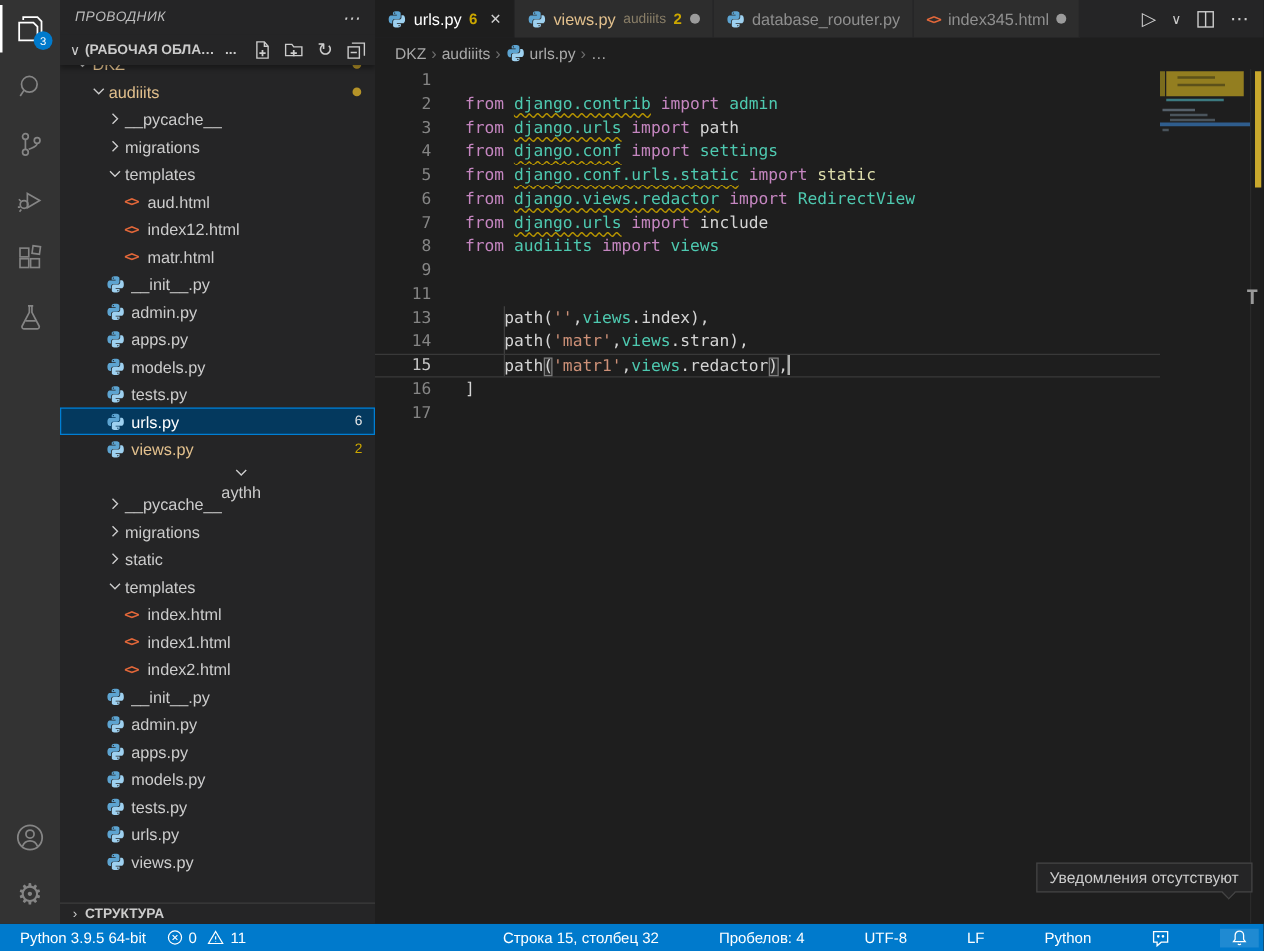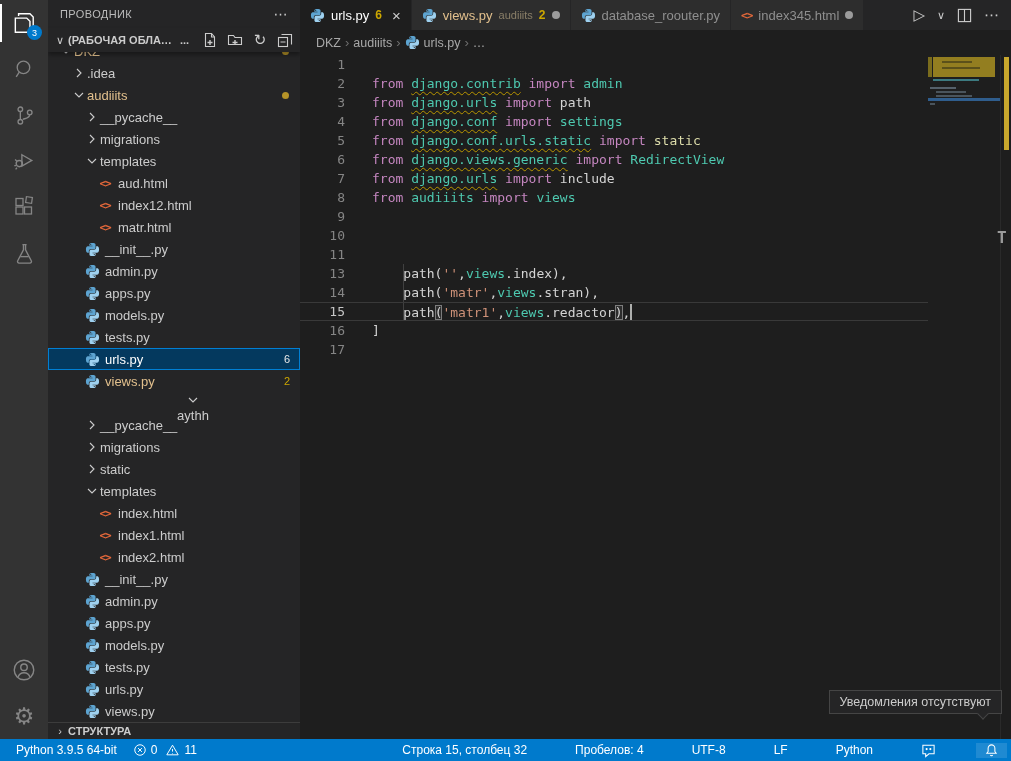--- a/index.html
+++ b/index.html
@@ -16,21 +16,21 @@
   .act-item.active::before { content:""; position:absolute; left:0; top:4px; bottom:4px; width:2px; background:#ffffff; }
   .act-item svg { stroke:currentColor; fill:none; stroke-width:1.3; }
   .act-badge { position:absolute; right:6px; bottom:6px; background:#007acc; color:#fff; font-size:9px;
     min-width:15px; height:15px; border-radius:8px; display:flex; align-items:center; justify-content:center; }
   .act-spacer { flex:1; }
   .gear-glyph { font-size:23px; font-family:"DejaVu Sans", sans-serif; }
 
   
   .sidebar { width:252px; background:#252526; position:relative; overflow:hidden; color:#cccccc; }
   .sb-title { height:28px; display:flex; align-items:center; padding:0 12px; font-size:11px; color:#bbbbbb;
-    letter-spacing:.4px; position:relative; z-index:3; background:#252526; }
+    letter-spacing:.4px; position:relative; z-index:3; background:#252526;font-style:italic; }
   .sb-title .more { margin-left:auto; color:#cccccc; font-size:14px; cursor:pointer; }
   .sb-section { height:24px; display:flex; align-items:center; padding:0 6px 0 4px; font-size:11px; font-weight:bold;
     color:#cccccc; position:relative; z-index:3; background:#252526; box-shadow:0 3px 4px rgba(0,0,0,.35); }
   .sb-section .chev { width:16px; text-align:center; font-weight:normal; }
   .sb-section .lbl { white-space:nowrap; overflow:hidden; max-width:110px; text-overflow:ellipsis; }
   .sb-section .dots { font-weight:bold; margin-left:2px; }
   .sb-actions { margin-left:auto; display:flex; gap:7px; }
   .sb-actions .icon-btn { width:18px; height:18px; display:flex; align-items:center; justify-content:center;
     color:#cccccc; cursor:pointer; font-weight:normal; }
   .sb-actions svg { stroke:#cccccc; fill:none; stroke-width:1.1; }
@@ -200,28 +200,20 @@
               <svg width="16" height="16" viewBox="0 0 16 16">
                 <path d="M4 6l4 4 4-4" stroke="#cccccc" fill="none" stroke-width="1.1"></path>
               </svg>
             </span>
             <span class="tlabel mod">DKZ</span>
             <span class="rdot"></span>
           </div>
           <div class="trow" style="padding-left: 23px;">
             <span class="chev">
               <svg width="16" height="16" viewBox="0 0 16 16">
-                <path d="M6 4l4 4-4 4" stroke="#cccccc" fill="none" stroke-width="1.1"></path>
-              </svg>
-            </span>
-            <span class="tlabel">.idea</span>
-          </div>
-          <div class="trow" style="padding-left: 23px;">
-            <span class="chev">
-              <svg width="16" height="16" viewBox="0 0 16 16">
                 <path d="M4 6l4 4 4-4" stroke="#cccccc" fill="none" stroke-width="1.1"></path>
               </svg>
             </span>
             <span class="tlabel mod">audiiits</span>
             <span class="rdot"></span>
           </div>
           <div class="trow" style="padding-left: 36px;">
             <span class="chev">
               <svg width="16" height="16" viewBox="0 0 16 16">
                 <path d="M6 4l4 4-4 4" stroke="#cccccc" fill="none" stroke-width="1.1"></path>
@@ -551,36 +543,32 @@
             <div class="cline">
               <span class="gut">4</span>
               <span class="txt"><span class="ck">from</span><span class="cd"> </span><span class="ct cu">django.conf</span><span class="cd"> </span><span class="ck">import</span><span class="cd"> </span><span class="ct">settings</span></span>
             </div>
             <div class="cline">
               <span class="gut">5</span>
               <span class="txt"><span class="ck">from</span><span class="cd"> </span><span class="ct cu">django.conf.urls.static</span><span class="cd"> </span><span class="ck">import</span><span class="cd"> </span><span class="cy">static</span></span>
             </div>
             <div class="cline">
               <span class="gut">6</span>
-              <span class="txt"><span class="ck">from</span><span class="cd"> </span><span class="ct cu">django.views.generic</span><span class="cd"> </span><span class="ck">import</span><span class="cd"> </span><span class="ct">RedirectView</span></span>
+              <span class="txt"><span class="ck">from</span><span class="cd"> </span><span class="ct cu">django.views.redactor</span><span class="cd"> </span><span class="ck">import</span><span class="cd"> </span><span class="ct">RedirectView</span></span>
             </div>
             <div class="cline">
               <span class="gut">7</span>
               <span class="txt"><span class="ck">from</span><span class="cd"> </span><span class="ct cu">django.urls</span><span class="cd"> </span><span class="ck">import</span><span class="cd"> </span><span class="cd">include</span></span>
             </div>
             <div class="cline">
               <span class="gut">8</span>
               <span class="txt"><span class="ck">from</span><span class="cd"> </span><span class="ct">audiiits</span><span class="cd"> </span><span class="ck">import</span><span class="cd"> </span><span class="ct">views</span></span>
             </div>
             <div class="cline">
               <span class="gut">9</span>
-              <span class="txt"></span>
-            </div>
-            <div class="cline">
-              <span class="gut">10</span>
               <span class="txt"></span>
             </div>
             <div class="cline">
               <span class="gut">11</span>
               <span class="txt"></span>
             </div>
             <div class="cline">
               <span class="gut">13</span>
               <span class="guide"></span>
               <span class="txt"><span class="cd">    path(</span><span class="cs">''</span><span class="cd">,</span><span class="ct">views</span><span class="cd">.index),</span></span>

